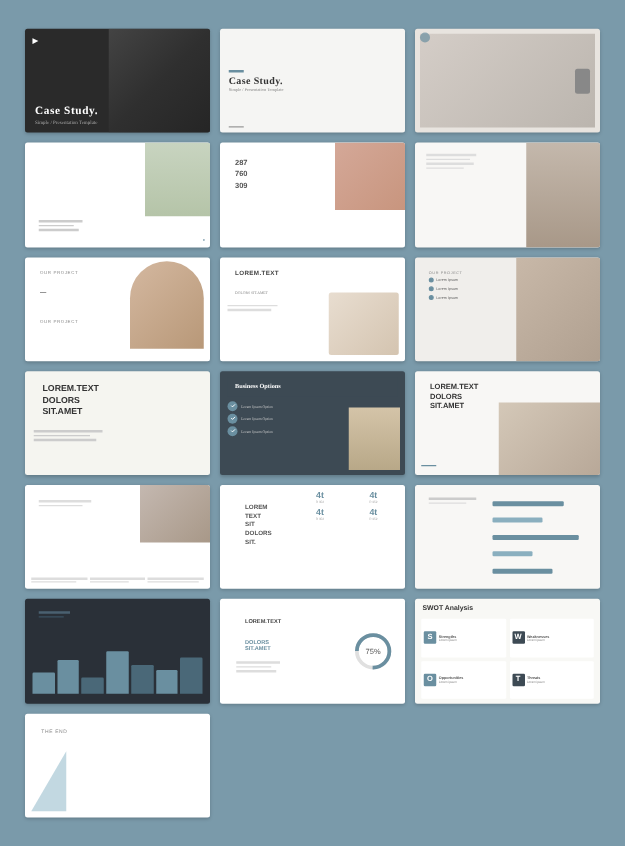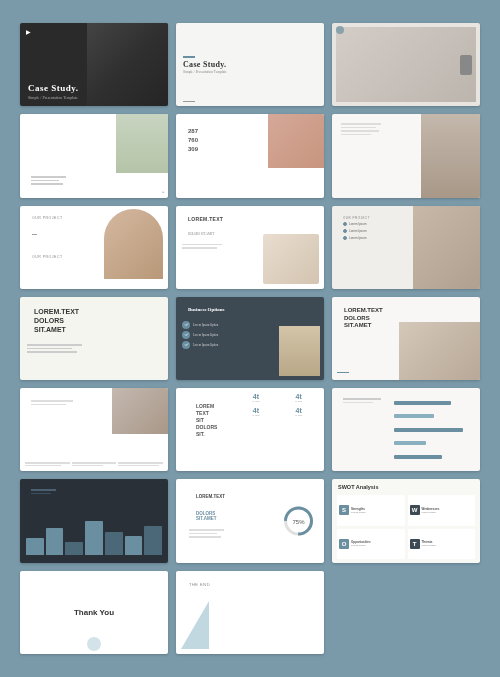--- a/index.html
+++ b/index.html
@@ -911,23 +911,19 @@
       <div class="swot-item">
         <div class="swot-letter swot-t">T</div>
         <div>
           <div class="swot-item-title">Threats</div>
           <div class="swot-text">Lorem ipsum</div>
         </div>
       </div>
     </div>
   </div>
 
-  <div class="slide slide-19">
-    <div class="slide-19 thank">Thank You</div>
-    <div class="circle-deco"></div>
-  </div>
 
   <div class="slide slide-20">
     <div class="slide-20 title">THE END</div>
     <div class="triangle-shape"></div>
   </div>
 
 </div>
 
 </body></html>

